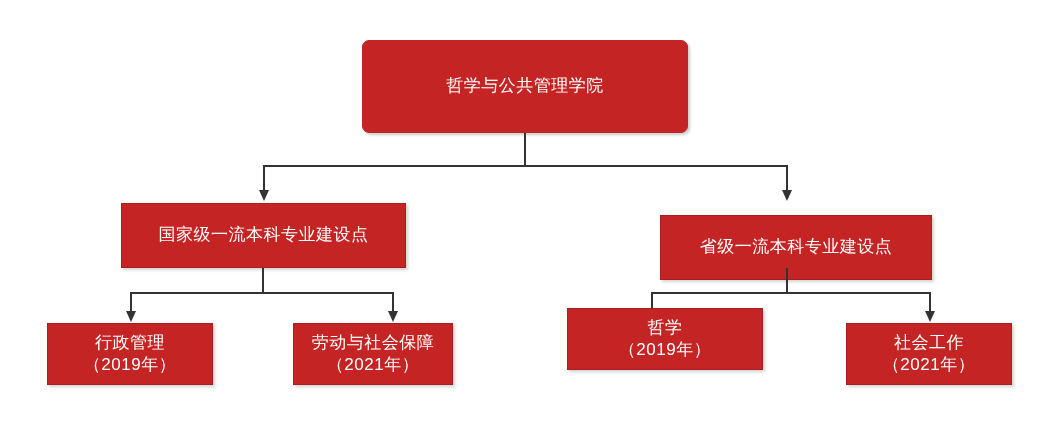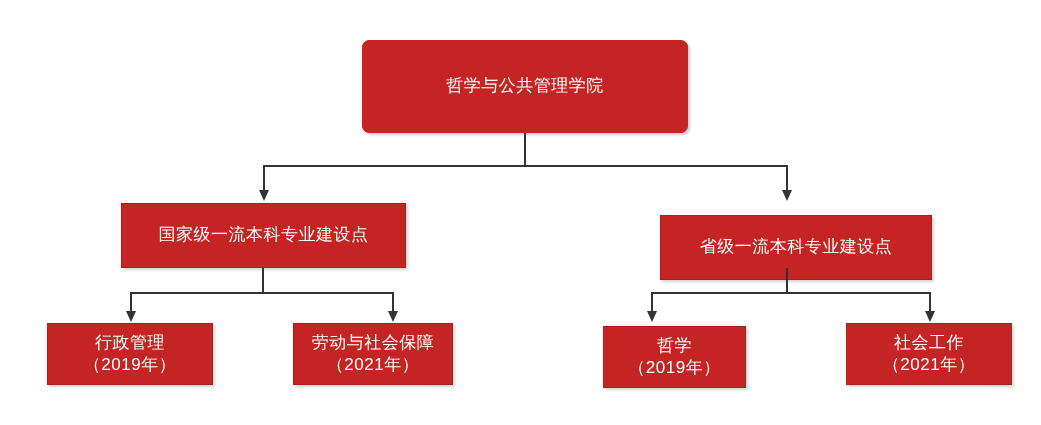--- a/index.html
+++ b/index.html
@@ -117,21 +117,21 @@
   <div class="node node--leaf" style="left:47px; top:323px; width:166px; height:62px;">
     <span class="line">行政管理</span>
     <span class="line">（2019年）</span>
   </div>
 
   <div class="node node--leaf" style="left:293px; top:323px; width:160px; height:62px;">
     <span class="line">劳动与社会保障</span>
     <span class="line">（2021年）</span>
   </div>
 
-  <div class="node node--leaf" style="left:567px; top:326px; width:143px; height:62px;margin-left:36px;">
+  <div class="node node--leaf" style="left:567px; top:308px; width:196px; height:62px;">
     <span class="line">哲学</span>
     <span class="line">（2019年）</span>
   </div>
 
   <div class="node node--leaf" style="left:846px; top:323px; width:166px; height:62px;">
     <span class="line">社会工作</span>
     <span class="line">（2021年）</span>
   </div>
 
 </div>

